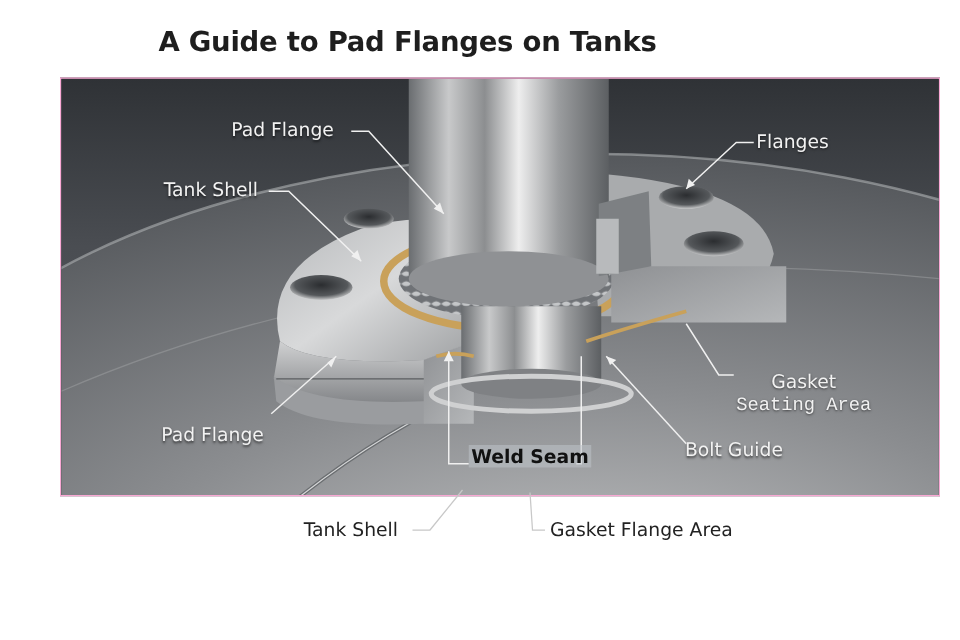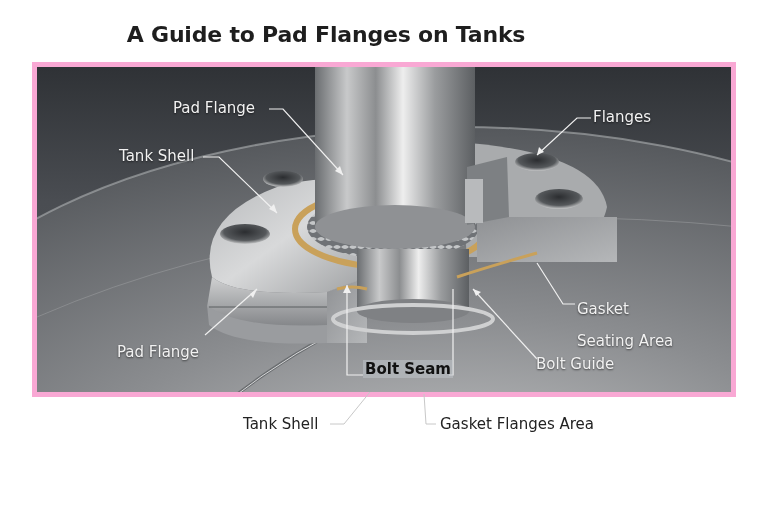--- a/index.html
+++ b/index.html
@@ -1,21 +1,21 @@
 <!DOCTYPE html>
 <html><head>
 <meta charset="utf-8">
 <style>
   html, body { margin:0; padding:0; }
   body { width:768px; height:512px; background:#ffffff; position:relative; overflow:hidden;
          font-family: "DejaVu Sans", "Liberation Sans", sans-serif; }
   .title { position:absolute; left:0; width:652px; top:22px; text-align:center;
            font-size:22px; font-weight:600; color:#1e1e1e; letter-spacing:-0.2px; }
-  .figure { position:absolute; left:32px; top:62px; width:704px; height:335px; overflow:hidden;
-            background:#3a3d42; border:5px solid #f9a8d4; box-sizing:border-box; }
+  .figure { position:absolute; left:48px; top:62px; width:704px; height:335px; overflow:hidden;
+            background:#3a3d42; border:1px solid #f9a8d4; box-sizing:border-box; }
   .figure svg { position:absolute; left:0; top:0; }
   .lbl { position:absolute; font-size:15px; color:#f2f2f2; white-space:nowrap; line-height:18px;
          text-shadow: 0 1px 2px rgba(0,0,0,0.6); }
   .lbl-dark { color:#111; text-shadow:none; font-weight:600; background:rgba(190,195,200,0.55); padding:0 2px; }
   .cap { position:absolute; font-size:15px; color:#222; white-space:nowrap; line-height:18px; }
   .overlay { position:absolute; left:0; top:0; width:768px; height:512px; pointer-events:none; }
 </style>
 </head>
 <body>
 
@@ -119,28 +119,28 @@
       <polygon points="500,88 502,80 507,85"></polygon>
       <polygon points="436,222 444,225 439,229"></polygon>
       <polygon points="220,222 213,227 216,231"></polygon>
       <polygon points="310,218 306,226 314,226"></polygon>
     </g>
   </svg>
 
   <div class="lbl" style="left:136px; top:32px;">Pad Flange</div>
   <div class="lbl" style="left:82px; top:80px;">Tank Shell</div>
   <div class="lbl" style="left:556px; top:41px;">Flanges</div>
-  <div class="lbl" style="left:540px; top:233px;">
+  <div class="lbl" style="left:540px; top:233px;text-align:center;">
     <div>Gasket</div>
-    <div style="margin-top:14px;">Seating Area</div>
+    <div style="margin-top:2px;font-family:Liberation Mono, monospace;">Seating Area</div>
   </div>
   <div class="lbl" style="left:499px; top:288px;">Bolt Guide</div>
   <div class="lbl" style="left:80px; top:276px;">Pad Flange</div>
-  <div class="lbl lbl-dark" style="left:326px; top:293px;">Bolt Seam</div>
+  <div class="lbl lbl-dark" style="left:326px; top:293px;">Weld Seam</div>
 </div>
 
 <svg class="overlay" width="768" height="512">
   <path d="M330 424 L344 424 L370 392" stroke="#c8c8c8" stroke-width="1" fill="none"></path>
   <path d="M436 424 L426 424 L424 394" stroke="#c8c8c8" stroke-width="1" fill="none"></path>
 </svg>
 
 <div class="cap" style="left:243px; top:415px;">Tank Shell</div>
-<div class="cap" style="left:440px; top:415px;">Gasket Flanges Area</div>
+<div class="cap" style="left:440px; top:415px;">Gasket Flange Area</div>
 
 </body></html>

